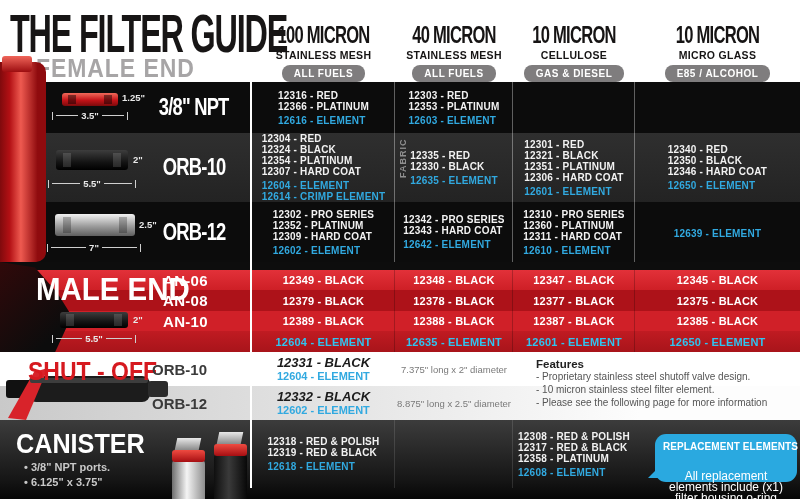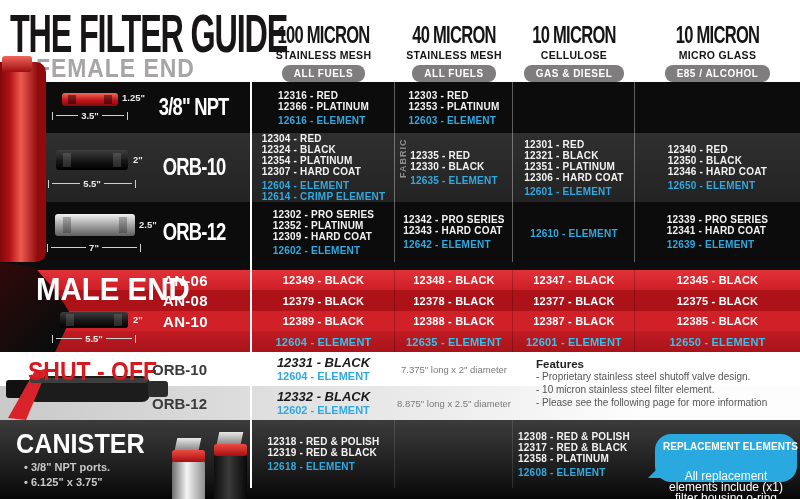--- a/index.html
+++ b/index.html
@@ -81,21 +81,21 @@
   .features .fitem div{font-size:10px;line-height:13px;color:#555;}
 
   
   .canister{position:absolute;left:0;top:420px;width:800px;height:79px;
             background:linear-gradient(180deg,#3c3c3c,#161616 75%,#060606);padding-left:22px;}
   .can-title{position:absolute;left:16px;top:8px;font-size:28px;font-weight:bold;color:#fff;
              transform:scaleX(.9);transform-origin:left top;white-space:nowrap;z-index:6;}
   .can-bullets{position:absolute;left:24px;top:40px;z-index:6;}
   .can-bullets div{font-size:11px;line-height:15px;font-weight:bold;color:#c9c9c9;}
   .callout{position:absolute;left:655px;top:14px;width:142px;height:48px;background:#2aa9e0;
-           border-radius:16px;padding:6px 8px;z-index:8;}
+           border-radius:11px;padding:6px 8px;z-index:8;}
   .callout:after{content:"";position:absolute;left:-7px;bottom:4px;border:8px solid transparent;
                  border-right-color:#2aa9e0;border-bottom-color:#2aa9e0;}
   .callout .ct{font-size:10.5px;font-weight:bold;color:#fff;letter-spacing:.1px;white-space:nowrap;transform:scaleX(.95);transform-origin:left top;}
   .callout .cb{font-size:12px;line-height:11px;color:#fff;margin-top:19px;text-align:center;}
 
   
   .leftphoto{position:absolute;left:-10px;top:62px;width:56px;height:200px;z-index:2;border-radius:10px;
              background:linear-gradient(90deg,#4a0405,#b31014 35%,#ee5a50 55%,#8f0b0e 85%);}
   .leftphoto-cap{position:absolute;left:2px;top:56px;width:30px;height:16px;background:linear-gradient(180deg,#f0655a,#9c0d10);z-index:2;border-radius:3px;}
   .malefitting{position:absolute;left:0;top:262px;width:92px;height:90px;z-index:2;
@@ -290,31 +290,32 @@
               <div>12342 - PRO SERIES</div>
               <div>12343 - HARD COAT</div>
             </div>
         <div class="elements">
               <div>12642 - ELEMENT</div>
             </div>
           </div>
         </div>
       <div class="cell cC">
           <div class="inner">
+        <div class="parts">
+              <div>12310 - PRO SERIES</div>
+              <div>12360 - PLATINUM</div>
+              <div>12311 - HARD COAT</div>
+            </div>
         <div class="elements">
               <div>12610 - ELEMENT</div>
             </div>
           </div>
         </div>
       <div class="cell cD">
           <div class="inner">
-        <div class="parts">
-              <div>12339 - PRO SERIES</div>
-              <div>12341 - HARD COAT</div>
-            </div>
         <div class="elements">
               <div>12639 - ELEMENT</div>
             </div>
           </div>
         </div>
     </div>
   </div>
 
   <div class="maleblack"></div>
   <div class="malefitting"></div>

